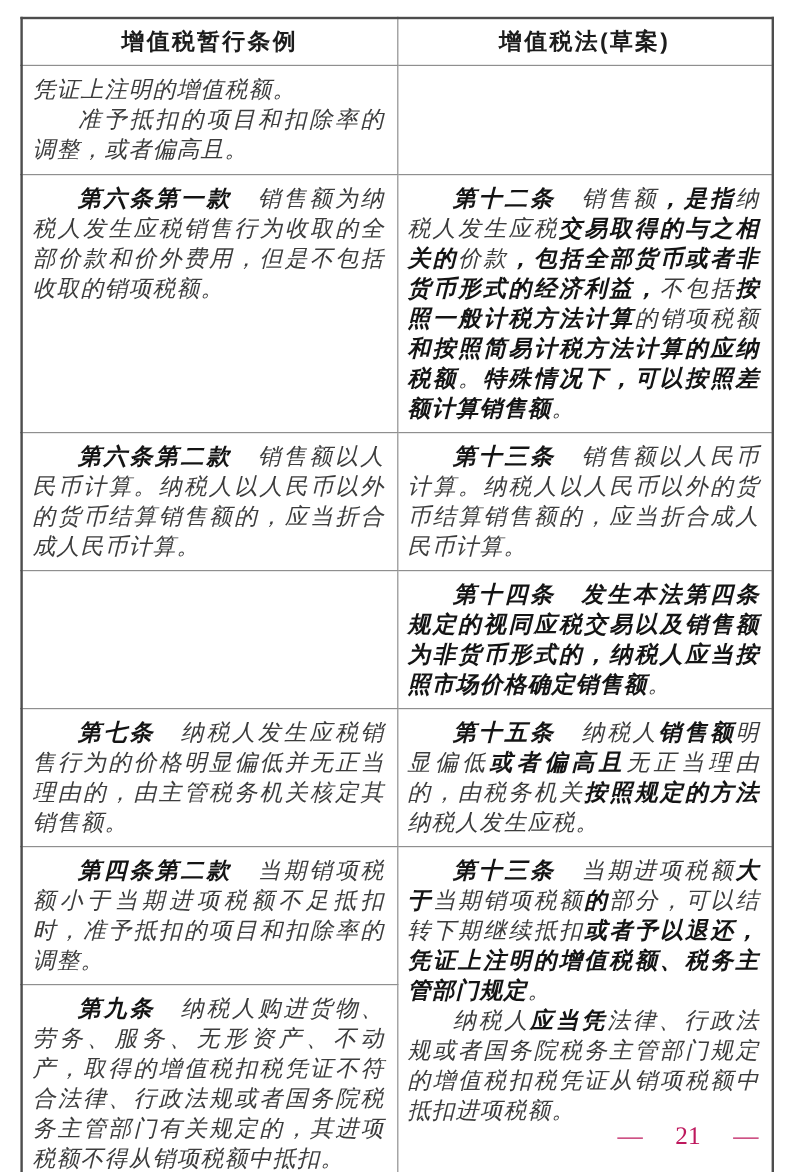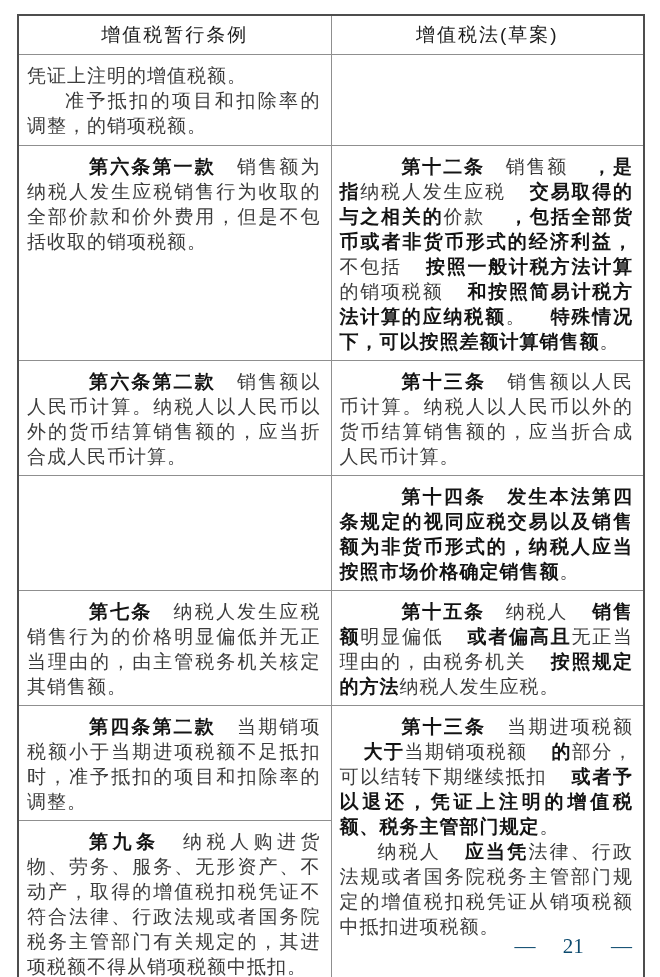--- a/index.html
+++ b/index.html
@@ -24,21 +24,21 @@
   table.compare th, table.compare td {
     border: 1px solid #8f8f8f;
     vertical-align: top;
   }
   table.compare th {
     height: 39px;
     width: 50%;
     text-align: center;
     vertical-align: middle;
     font-family: "Liberation Sans", "DejaVu Sans", sans-serif;
-    font-weight: 400;
+    font-weight: 700;
     font-size: 19px;
     letter-spacing: 2px;
     color: #1c1c1c;
   }
   table.compare td {
     padding: 8px 10px 6px 8px;
     font-size: 19px;
     line-height: 25px;
     letter-spacing: 1px;
     text-align: justify;
@@ -47,40 +47,39 @@
   }
   
   tbody tr:nth-child(1) { height: 91px; }
   tbody tr:nth-child(2) { height: 184px; }
   tbody tr:nth-child(3) { height: 112px; padding-left: 24px; }
   tbody tr:nth-child(4) { height: 110px; }
   tbody tr:nth-child(5) { height: 115px; }
   tbody tr:nth-child(6) { height: 90px; }
   tbody tr:nth-child(7) { height: 164px; }
 
-  td p.para { text-indent: 2em; }
+  td p.para { text-indent: 2em; font-style: italic; }
   td p.para.noindent { text-indent: 0; }
   span.n {
     font-family: "Liberation Serif", "DejaVu Serif", serif;
     color: #3c3c3c;
     font-weight: 400;
   }
   span.b {
     font-family: "Liberation Sans", "DejaVu Sans", sans-serif;
     color: #141414;
     font-weight: 700;
-    margin-left: 24px;
   }
   .footer {
     position: absolute;
     top: 934px;
     right: 28px;
     font-family: "Liberation Serif", "DejaVu Serif", serif;
     font-size: 21px;
-    color: #0c4a6e;
+    color: #be185d;
     word-spacing: 22px;
     white-space: nowrap;
   }
 </style>
 </head>
 <body>
 
 <div class="page">
 
   <table class="compare">
@@ -88,21 +87,21 @@
       <tr>
         <th>增值税暂行条例</th>
         <th>增值税法(草案)</th>
       </tr>
     </thead>
     <tbody>
 
     <tr>
           <td>
             <p class="para noindent"><span class="n">凭证上注明的增值税额。</span></p>
-            <p class="para"><span class="n">准予抵扣的项目和扣除率的调整，的销项税额。</span></p>
+            <p class="para"><span class="n">准予抵扣的项目和扣除率的调整，或者偏高且。</span></p>
           </td>
           <td></td>
         </tr>
         <tr>
           <td>
             <p class="para"><span class="b">第六条第一款</span><span class="n">　销售额为纳税人发生应税销售行为收取的全部价款和价外费用，但是不包括收取的销项税额。</span></p>
           </td>
           <td>
             <p class="para"><span class="b">第十二条</span><span class="n">　销售额</span><span class="b">，是指</span><span class="n">纳税人发生应税</span><span class="b">交易取得的与之相关的</span><span class="n">价款</span><span class="b">，包括全部货币或者非货币形式的经济利益，</span><span class="n">不包括</span><span class="b">按照一般计税方法计算</span><span class="n">的销项税额</span><span class="b">和按照简易计税方法计算的应纳税额</span><span class="n">。</span><span class="b">特殊情况下，可以按照差额计算销售额</span><span class="n">。</span></p>
           </td>

